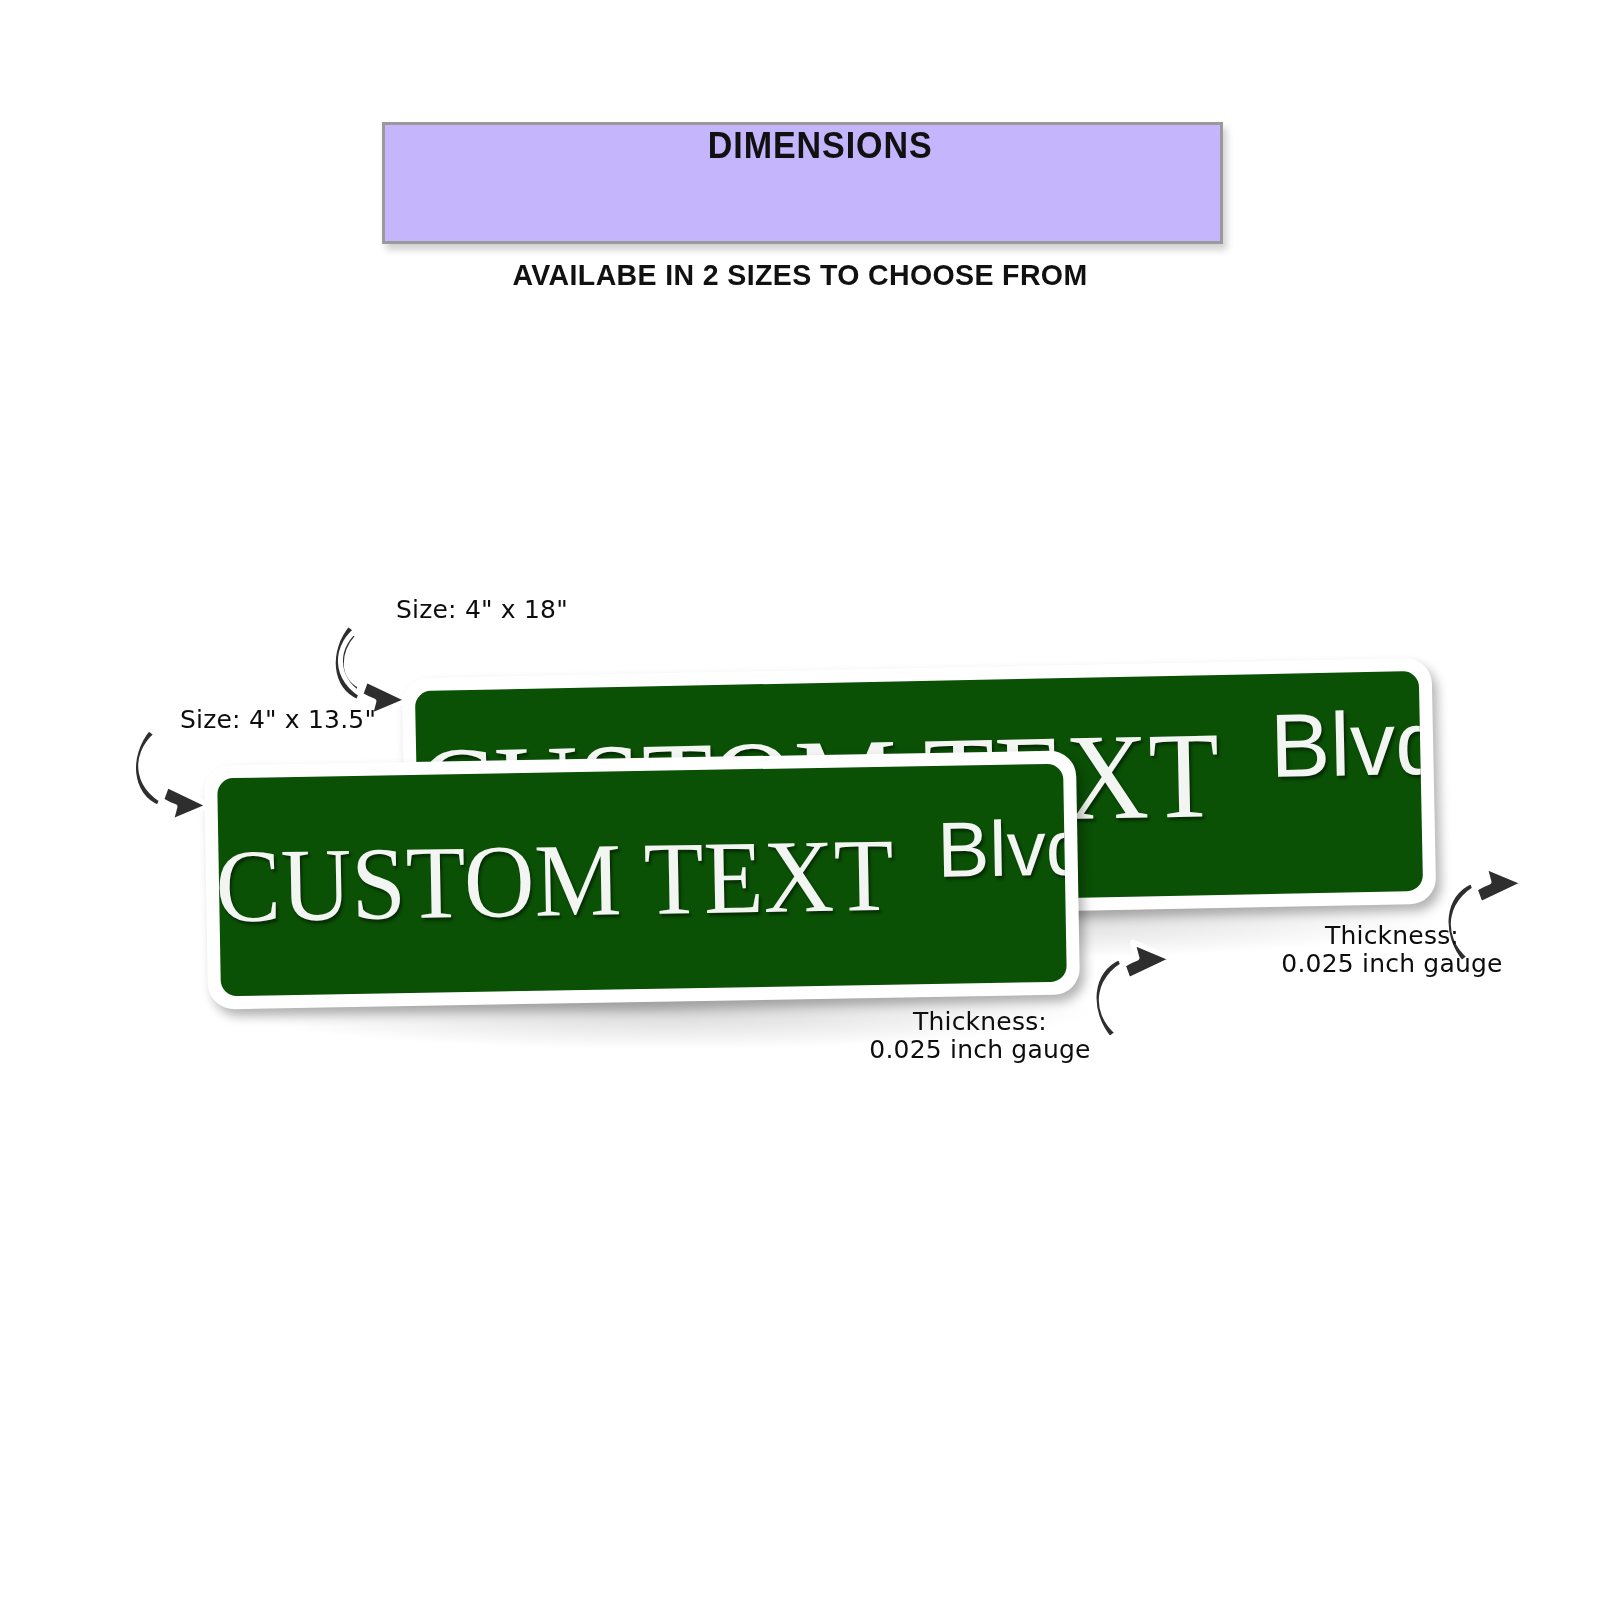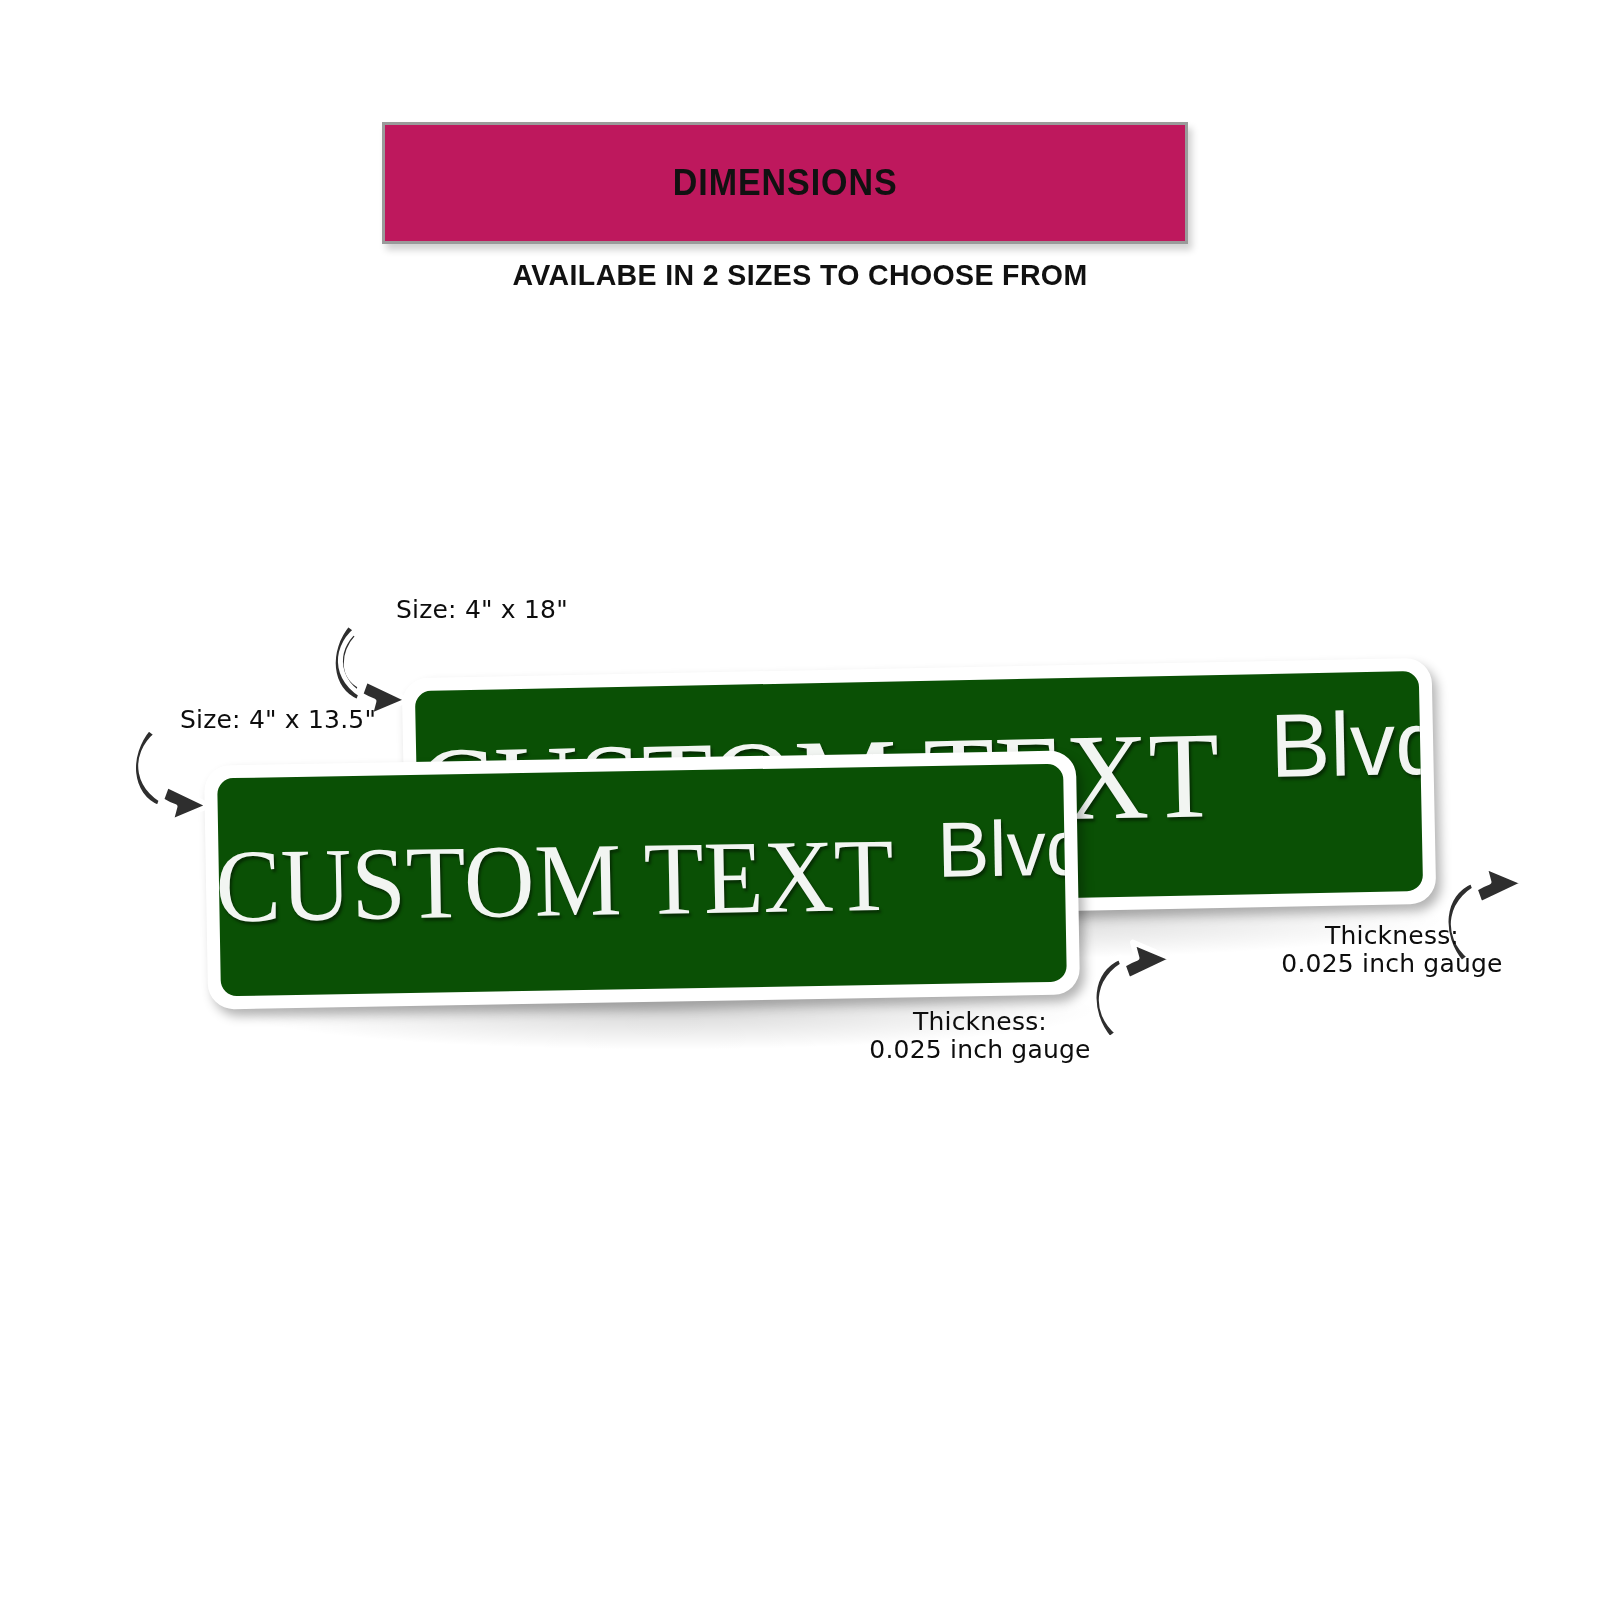--- a/index.html
+++ b/index.html
@@ -8,23 +8,23 @@
     background:#ffffff;
     font-family:"Liberation Sans", sans-serif;
     overflow:hidden;
     position:relative;
   }
   .stage{position:absolute;left:0;top:0;width:1600px;height:1600px;}
 
   
   .header-box{
     position:absolute;left:382px;top:122px;width:800px;height:116px;
-    border:3px solid #9a9a9a;background:#be185d;
+    border:3px solid #9a9a9a;background:#c4b5fd;
     box-shadow:4px 6px 7px rgba(0,0,0,0.18);
-    display:flex;align-items:center;justify-content:center;
+    display:flex;align-items:flex-start;justify-content:center;padding-left:35px;
   }
   .header-title{
     font-family:"Liberation Sans", sans-serif;
     font-weight:700;font-size:37px;letter-spacing:1px;
     color:#111111;
     transform:scaleX(0.92);
     white-space:nowrap;
   }
   .subtitle{
     position:absolute;left:0;top:258px;width:1600px;text-align:center;

